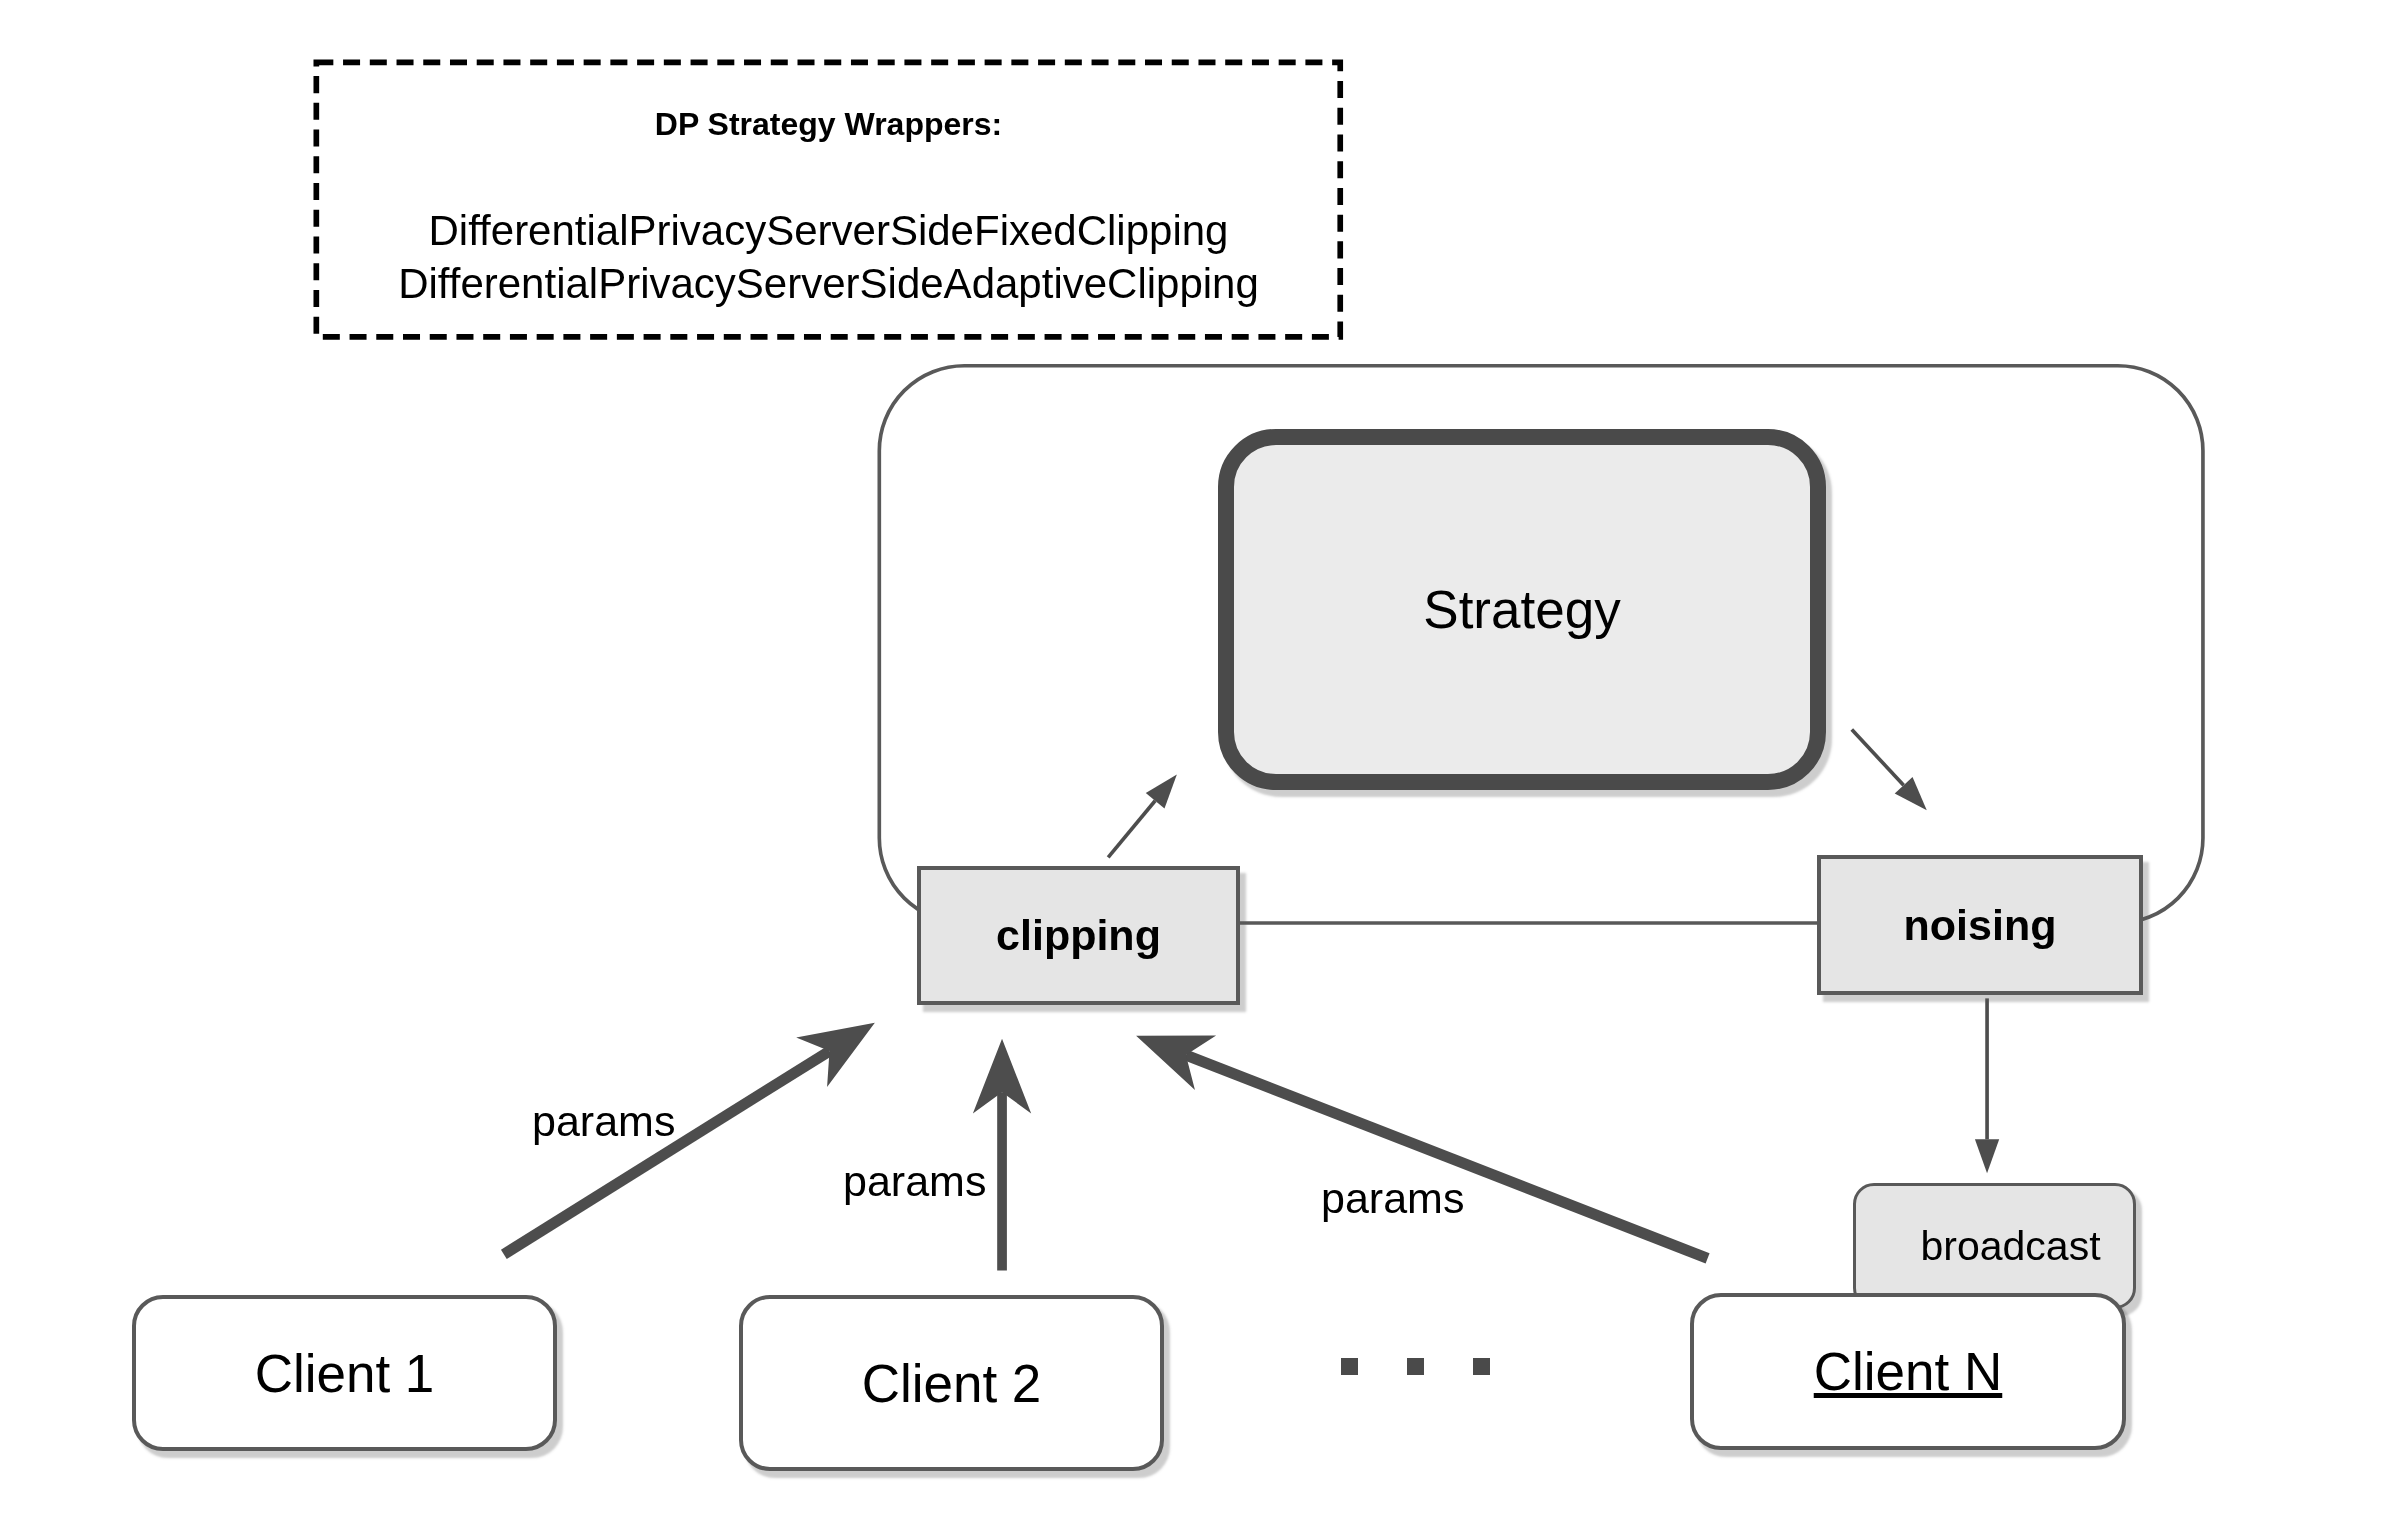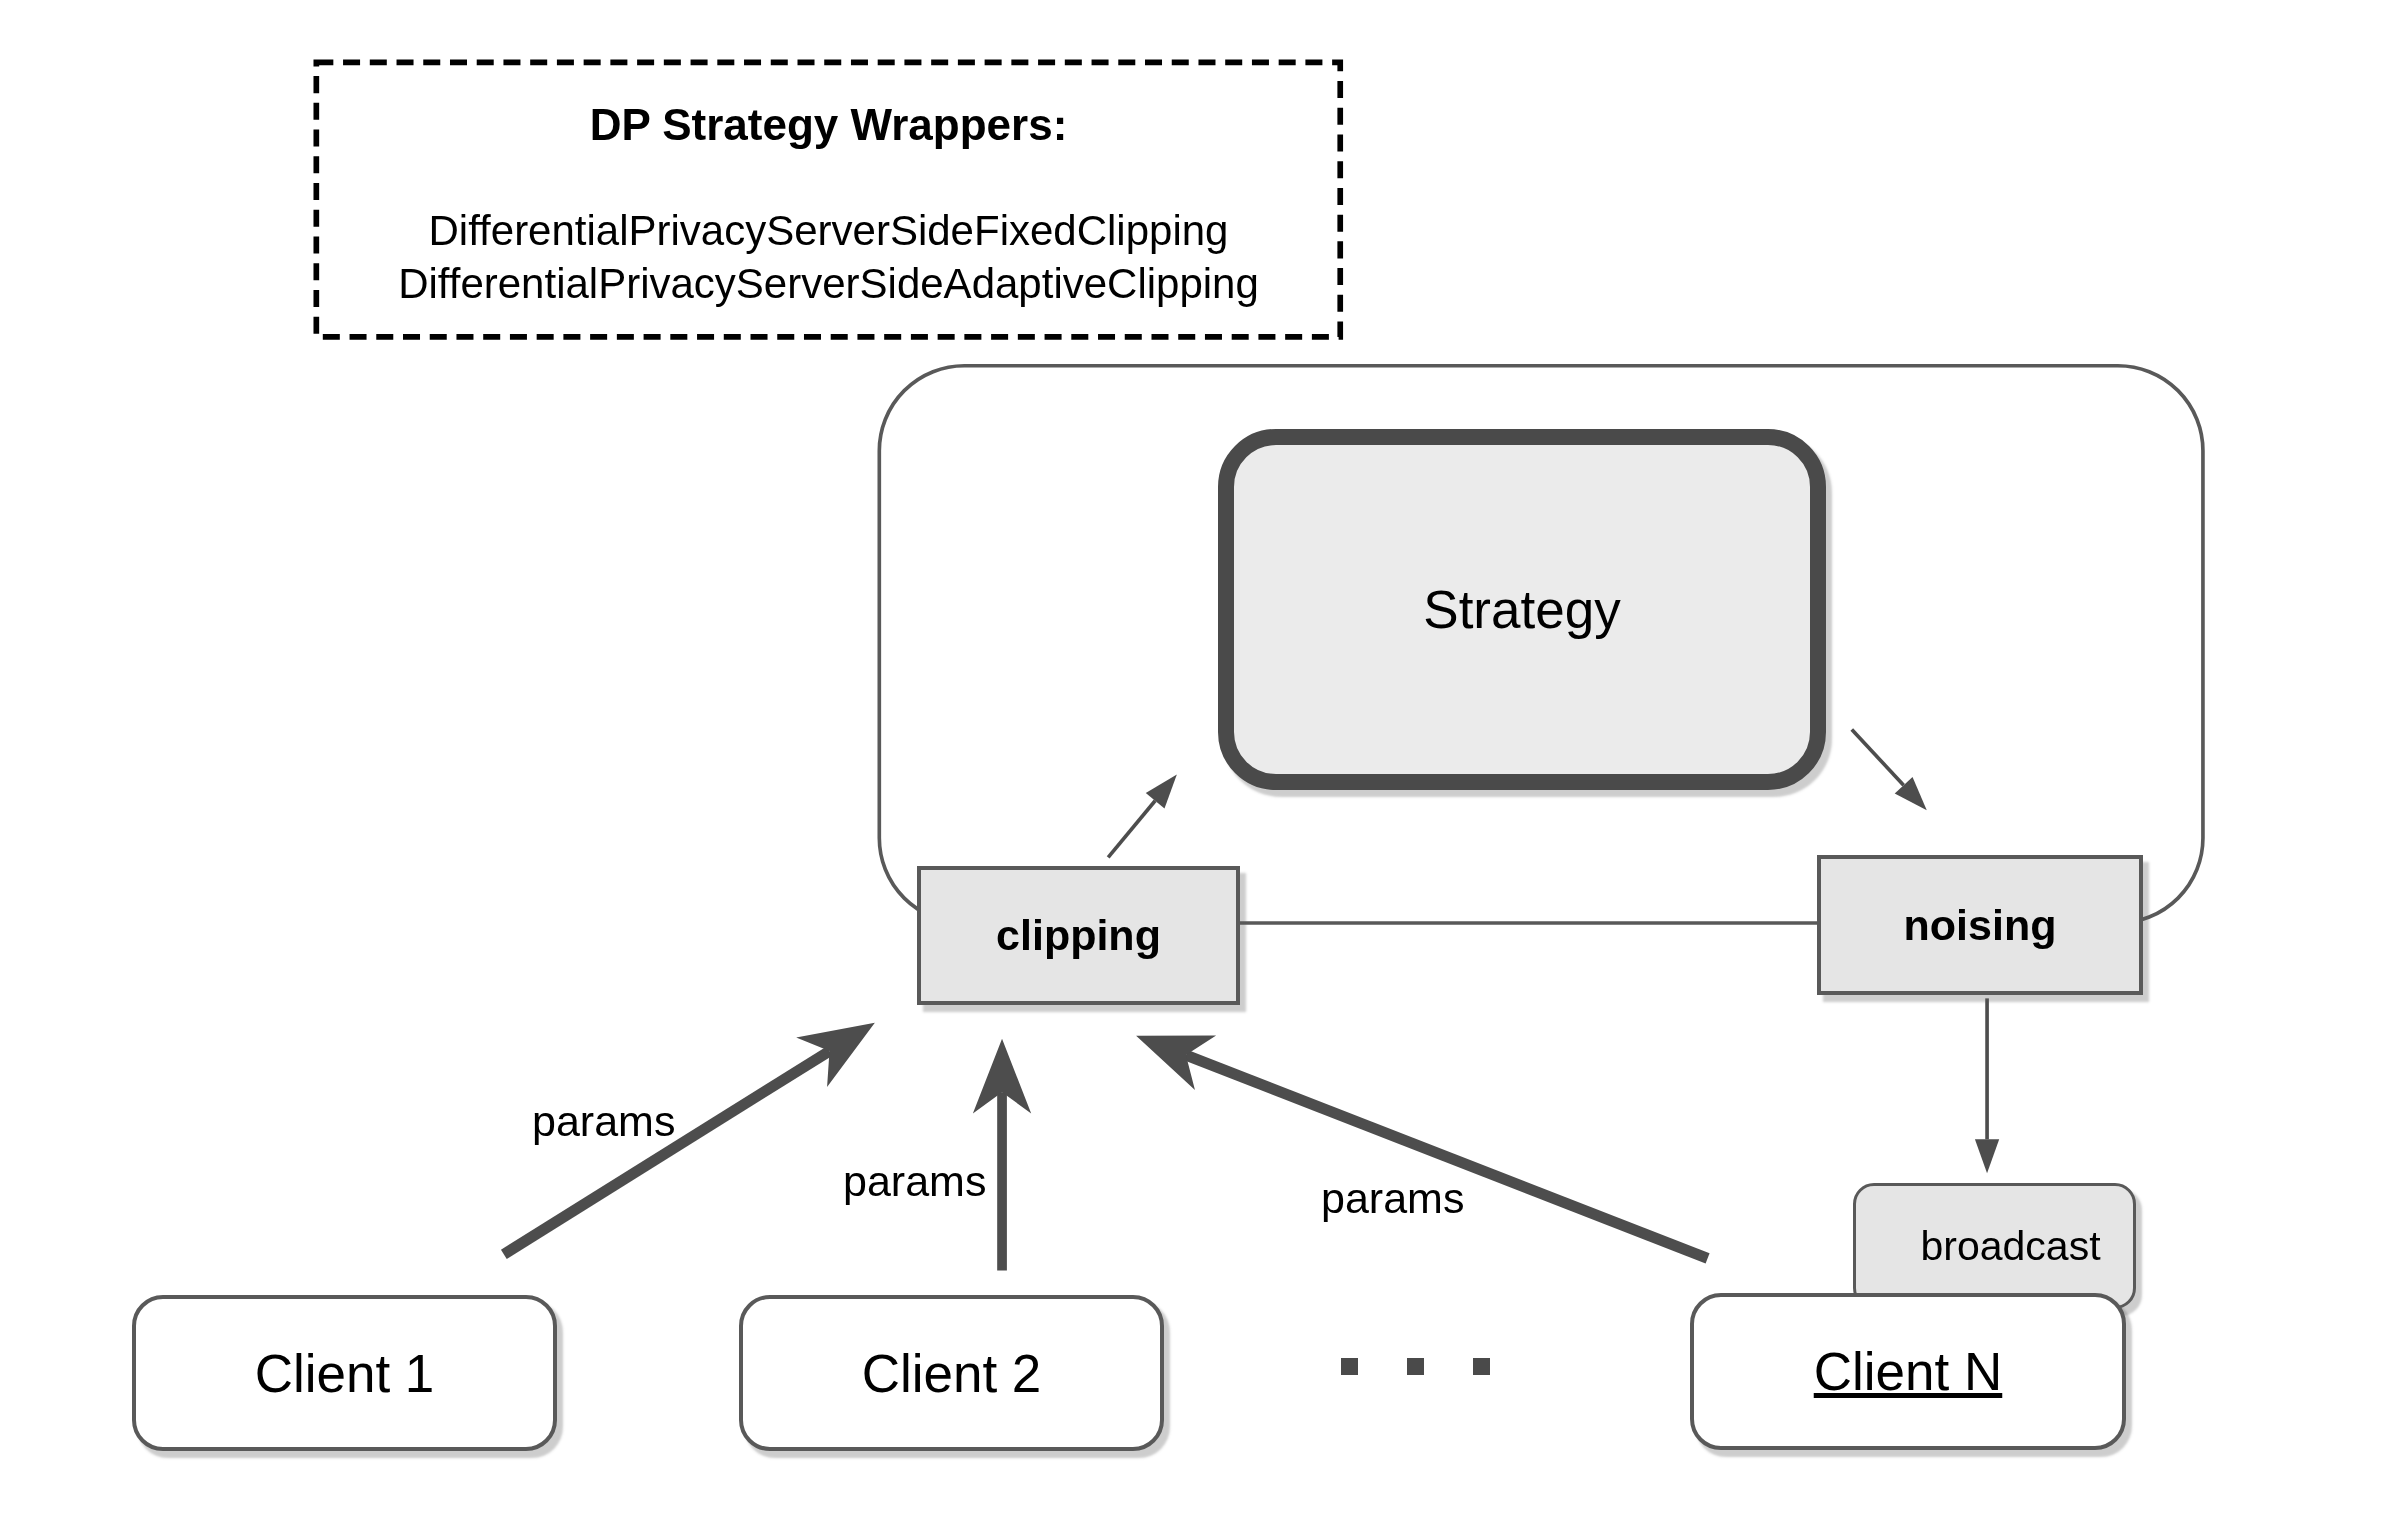--- a/index.html
+++ b/index.html
@@ -31,21 +31,21 @@
     font-size: 53px;
   }
   .client { border-radius: 31px; font-size: 53px; }
   .small-bold { font-size: 43px; font-weight: bold; }
   .broadcast { border-radius: 21px; border-width: 3.2px; font-size: 41px; padding-left: 32px; }
   .note-box { position: absolute; }
   .note-title {
     position: absolute;
     width: 100%;
     text-align: center;
-    font-size: 44px;
+    font-size: 32px;
     font-weight: bold;
     line-height: 53px;
   }
   .note-classes {
     position: absolute;
     width: 100%;
     text-align: center;
     font-size: 42px;
     line-height: 53px;
   }
@@ -110,21 +110,21 @@
     <span>broadcast</span>
   </div>
 
   <div class="edge-label" style="left:532px; top:1095px;">params</div>
   <div class="edge-label" style="left:843px; top:1155px;">params</div>
   <div class="edge-label" style="left:1321px; top:1172px;">params</div>
 
   <div class="box white-fill client shadowed" style="left:132px; top:1295px; width:425px; height:156px;">
     <span>Client 1</span>
   </div>
-  <div class="box white-fill client shadowed" style="left:739px; top:1295px; width:425px; height:156px;">
+  <div class="box white-fill client shadowed" style="left:739px; top:1295px; width:425px; height:176px;">
     <span>Client 2</span>
   </div>
   <div class="box white-fill client shadowed" style="left:1690px; top:1293px; width:436px; height:157px;text-decoration:underline;">
     <span>Client N</span>
   </div>
 
   <div class="dots" style="left:1341px; top:1358px;">
     <span></span>
     <span></span>
     <span></span>

